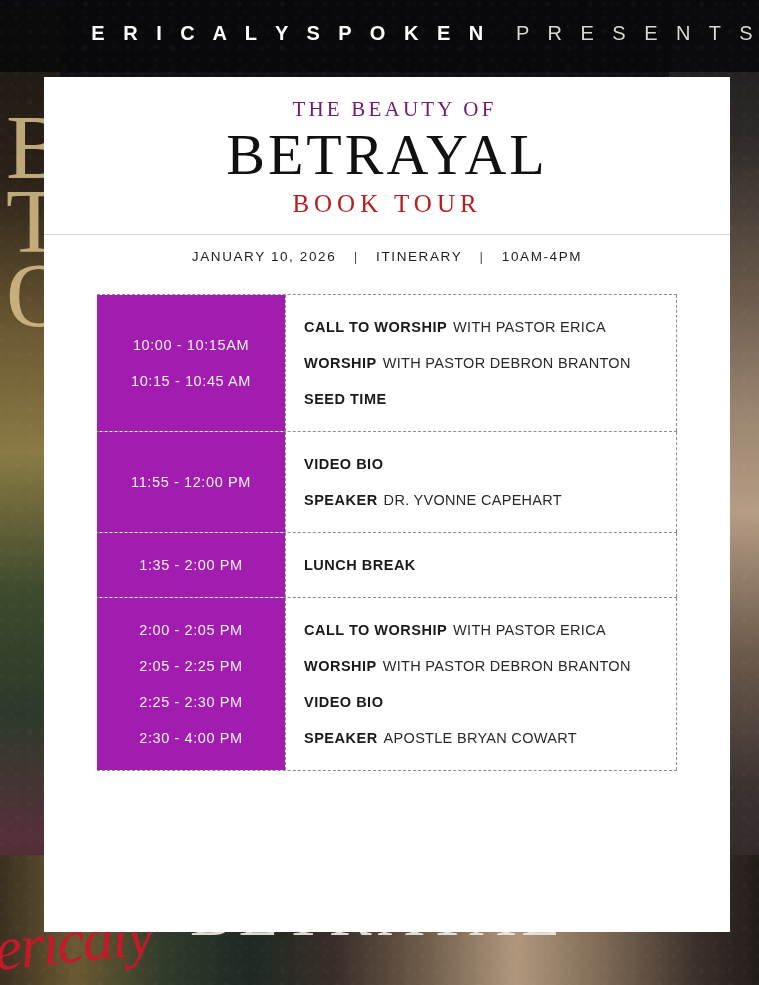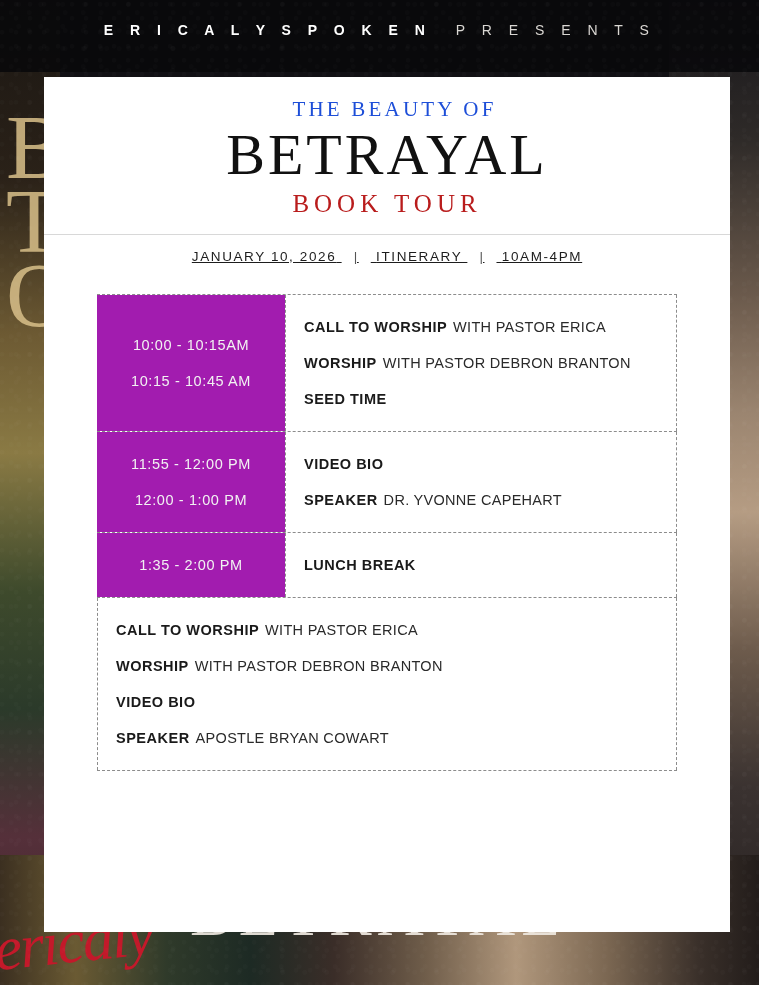--- a/index.html
+++ b/index.html
@@ -88,22 +88,22 @@
     background-size: 14px 14px, 18px 18px, 22px 22px;
     opacity: .5;
     pointer-events: none;
   }
 
   
   .presenter {
     position: absolute;
     top: 22px;
     left: 0; right: 0;
-    text-align: center;
-    font-size: 14px;
+    text-align: right;
+    font-size: 20px;
     letter-spacing: 6.5px;
     color: #ffffff;
     z-index: 5;
   }
   .presenter .brand { font-weight: 700; }
   .presenter .word  { font-weight: 400; color: #dad7d3; margin-left: 14px; }
 
   
   .card {
     position: absolute;
@@ -116,21 +116,21 @@
   }
 
   .masthead {
     padding-top: 20px;
     text-align: center;
   }
   .mast-sub {
     font-family: "Liberation Serif", serif;
     font-size: 21px;
     letter-spacing: 3.2px;
-    color: #1d4ed8;
+    color: #701a75;
     margin-left: 15px;
   }
   .mast-main {
     font-family: "Liberation Serif", serif;
     font-size: 58px;
     line-height: 62px;
     letter-spacing: 3px;
     color: #111111;
     margin-top: 2px;
   }
@@ -145,21 +145,20 @@
   .meta-rule {
     margin-top: 16px;
     border-top: 1px solid #d8d8d8;
   }
   .meta {
     text-align: center;
     padding: 14px 0 12px;
     font-size: 13.5px;
     letter-spacing: 1.6px;
     color: #1d1d1d;
-    text-decoration: underline;
   }
   .meta .sep { margin: 0 12px; color: #555; }
 
   
   .schedule {
     margin: 18px 53px 0 53px;
   }
   .block {
     display: flex;
     align-items: stretch;
@@ -257,36 +256,41 @@
         </div>
         <div class="events">
           <div class="event-row"><span class="event-title">CALL TO WORSHIP</span><span class="event-detail">WITH PASTOR ERICA</span></div>
           <div class="event-row"><span class="event-title">WORSHIP</span><span class="event-detail">WITH PASTOR DEBRON BRANTON</span></div>
           <div class="event-row"><span class="event-title">SEED TIME</span></div>
         </div>
       </div>
       <div class="block">
         <div class="times">
           <div class="time-row">11:55 - 12:00 PM</div>
-          <div class="time-row">12:00 - 1:00 PM</div>
         </div>
         <div class="events">
           <div class="event-row"><span class="event-title">VIDEO BIO</span></div>
           <div class="event-row"><span class="event-title">SPEAKER</span><span class="event-detail">DR. YVONNE CAPEHART</span></div>
         </div>
       </div>
       <div class="block">
         <div class="times">
           <div class="time-row">1:35 - 2:00 PM</div>
         </div>
         <div class="events">
           <div class="event-row"><span class="event-title">LUNCH BREAK</span></div>
         </div>
       </div>
       <div class="block">
+        <div class="times">
+          <div class="time-row">2:00 - 2:05 PM</div>
+          <div class="time-row">2:05 - 2:25 PM</div>
+          <div class="time-row">2:25 - 2:30 PM</div>
+          <div class="time-row">2:30 - 4:00 PM</div>
+        </div>
         <div class="events">
           <div class="event-row"><span class="event-title">CALL TO WORSHIP</span><span class="event-detail">WITH PASTOR ERICA</span></div>
           <div class="event-row"><span class="event-title">WORSHIP</span><span class="event-detail">WITH PASTOR DEBRON BRANTON</span></div>
           <div class="event-row"><span class="event-title">VIDEO BIO</span></div>
           <div class="event-row"><span class="event-title">SPEAKER</span><span class="event-detail">APOSTLE BRYAN COWART</span></div>
         </div>
       </div>
     </div>
 
 </div>

